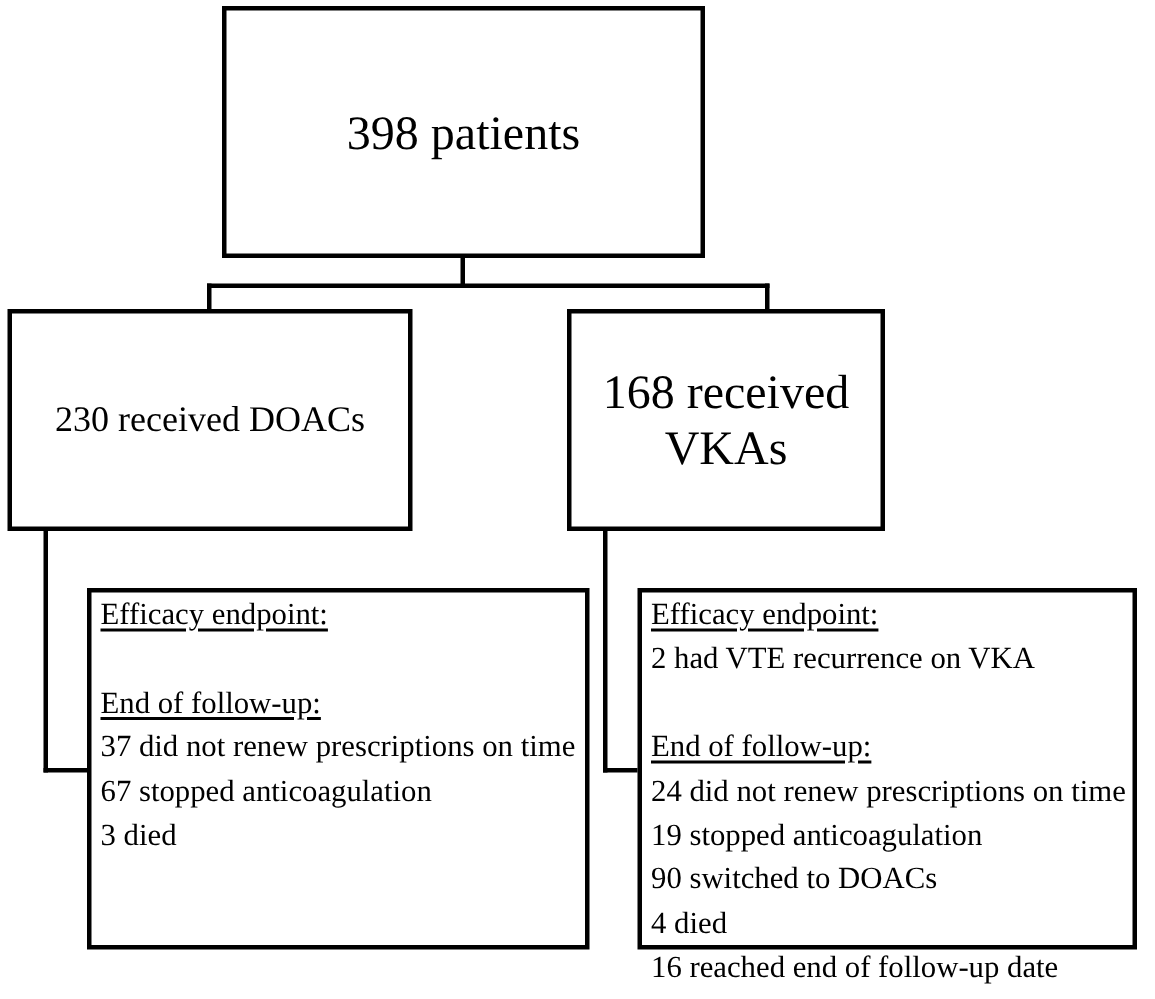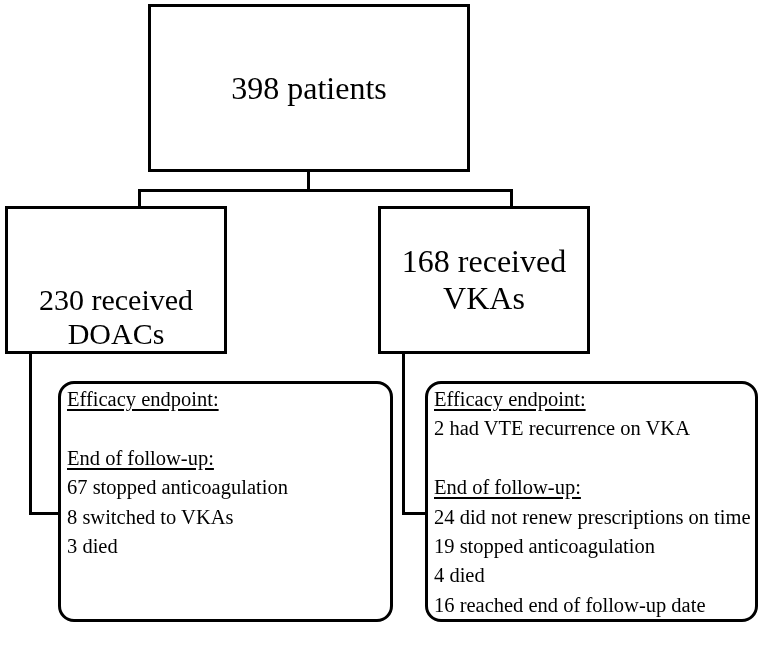--- a/index.html
+++ b/index.html
@@ -30,37 +30,35 @@
     text-align: center;
   }
   #root-box {
     left: 148px; top: 4px;
     width: 322px; height: 168px;
     font-size: 32px;
     line-height: 44px;
   }
   #doac-box {
     left: 5px; top: 206px;
-    width: 222px; height: 148px;
-    font-size: 30px;
-    justify-content: flex-end;
+    width: 270px; height: 148px;
+    font-size: 24px;
   }
   #vka-box {
     left: 378px; top: 206px;
     width: 212px; height: 148px;
     font-size: 32px;
   }
   .detail-box {
-    top: 381px;
+    top: 392px;
     height: 241px;
     font-size: 20.5px;
     line-height: 29.4px;
     padding: 1px 4px 0 6px;
     white-space: nowrap;
-    border-radius: 16px;
   }
   #doac-detail { left: 58px;  width: 335px; }
   #vka-detail  { left: 425px; width: 333px; }
   .detail-line { height: 29.4px; }
   .heading {
     text-decoration: underline;
     text-decoration-thickness: 1.5px;
     text-underline-offset: 3px;
   }
   .connector {
@@ -101,29 +99,30 @@
 
   <div id="conn-doac-v" class="connector"></div>
   <div id="conn-doac-h" class="connector"></div>
   <div id="conn-vka-v" class="connector"></div>
   <div id="conn-vka-h" class="connector"></div>
 
   <div id="doac-detail" class="node detail-box">
     <div class="detail-line heading">Efficacy endpoint:</div>
     <div class="detail-line"></div>
     <div class="detail-line heading">End of follow-up:</div>
+    <div class="detail-line">37 did not renew prescriptions on time</div>
     <div class="detail-line">67 stopped anticoagulation</div>
-    <div class="detail-line">8 switched to VKAs</div>
     <div class="detail-line">3 died</div>
   </div>
 
   <div id="vka-detail" class="node detail-box">
     <div class="detail-line heading">Efficacy endpoint:</div>
     <div class="detail-line">2 had VTE recurrence on VKA</div>
     <div class="detail-line"></div>
     <div class="detail-line heading">End of follow-up:</div>
     <div class="detail-line">24 did not renew prescriptions on time</div>
     <div class="detail-line">19 stopped anticoagulation</div>
+    <div class="detail-line">90 switched to DOACs</div>
     <div class="detail-line">4 died</div>
     <div class="detail-line">16 reached end of follow-up date</div>
   </div>
 
 </div>
 
 </body></html>

